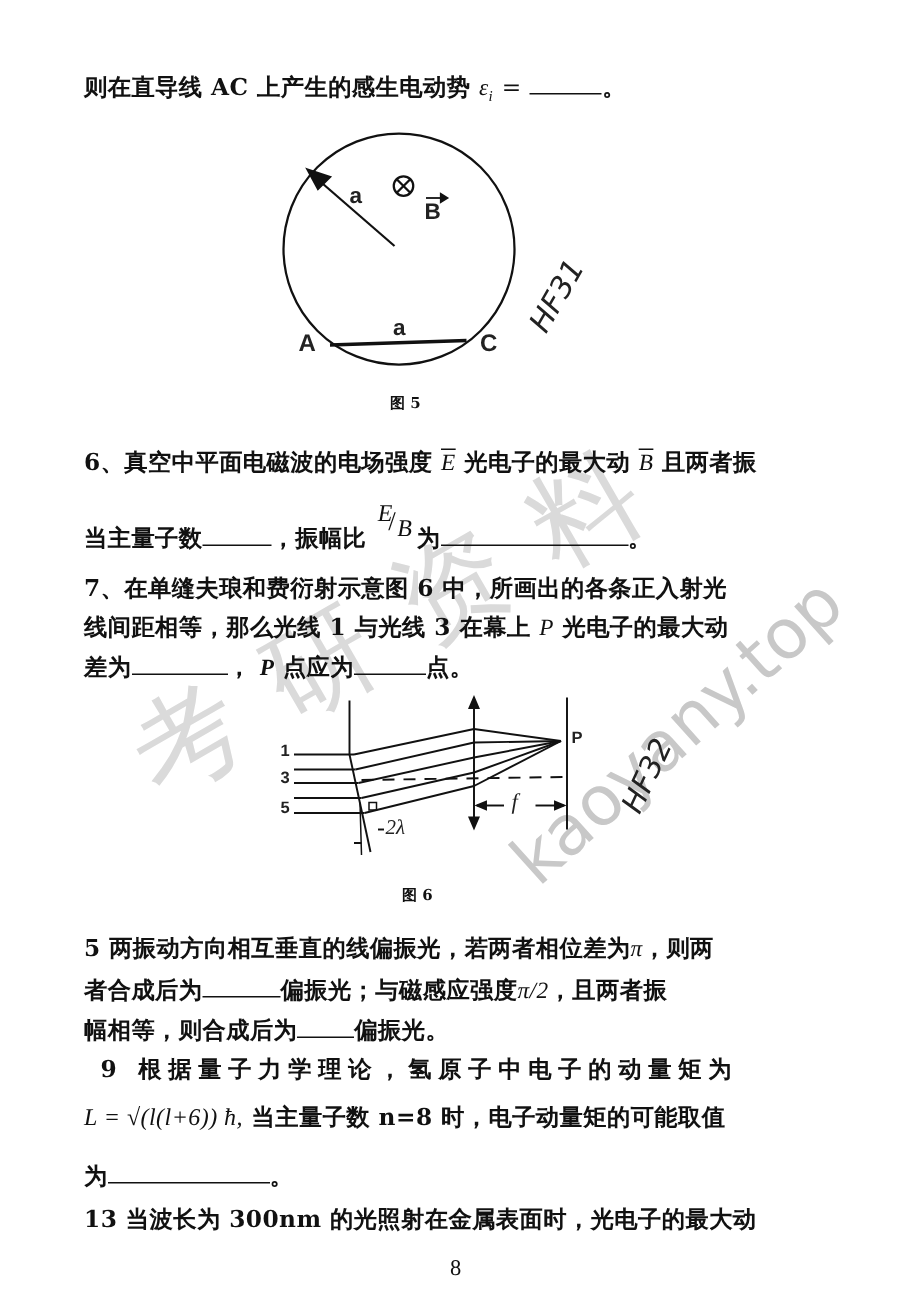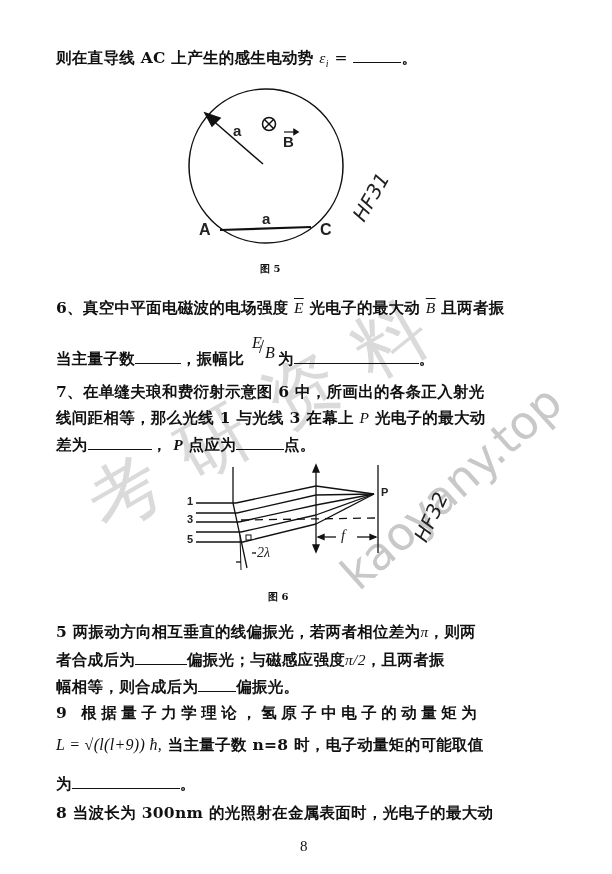--- a/index.html
+++ b/index.html
@@ -133,24 +133,24 @@
 <div class="line" style="top:622px;">
   <span>5 两振动方向相互垂直的线偏振光，若两者相位差为</span><span class="math">π</span><span>，则两</span>
 </div>
 <div class="line" style="top:650px;">
   <span>者合成后为</span><span class="blank" style="width:52px;"></span><span>偏振光；与磁感应强度</span><span class="math">π/2</span><span>，且两者振</span>
 </div>
 <div class="line" style="top:677px;">
   <span>幅相等，则合成后为</span><span class="blank" style="width:38px;"></span><span>偏振光。</span>
 </div>
 
-<div class="line" style="top:703px; letter-spacing:4.5px;">9 根据量子力学理论，氢原子中电子的动量矩为</div>
+<div class="line" style="top:703px; letter-spacing:4.5px;margin-left:11px;">9 根据量子力学理论，氢原子中电子的动量矩为</div>
 <div class="line" style="top:735px;">
-  <span class="math" style="font-size:16px;">L = √(l(l+9)) ħ,</span>
+  <span class="math" style="font-size:16px;">L = √(l(l+6)) ħ,</span>
   <span>当主量子数 n=8 时，电子动量矩的可能取值</span>
 </div>
 <div class="line" style="top:774px;">
   <span>为</span><span class="blank" style="width:108px;"></span><span>。</span>
 </div>
 
-<div class="line" style="top:803px;">8 当波长为 300nm 的光照射在金属表面时，光电子的最大动</div>
+<div class="line" style="top:803px;">13 当波长为 300nm 的光照射在金属表面时，光电子的最大动</div>
 
 <div class="pagenum">8</div>
 
 </body></html>

